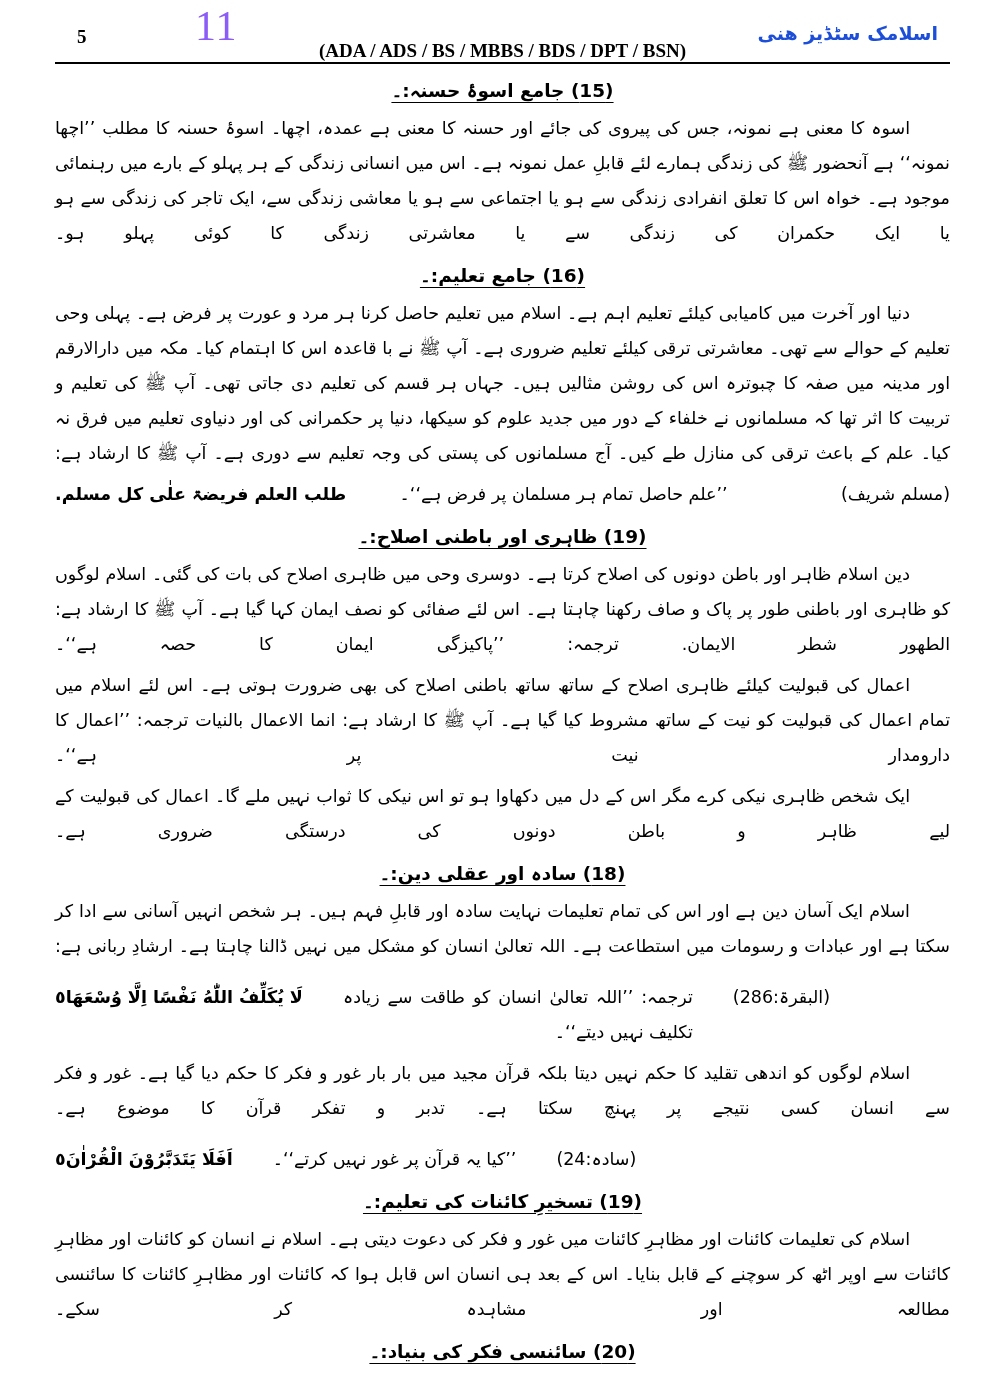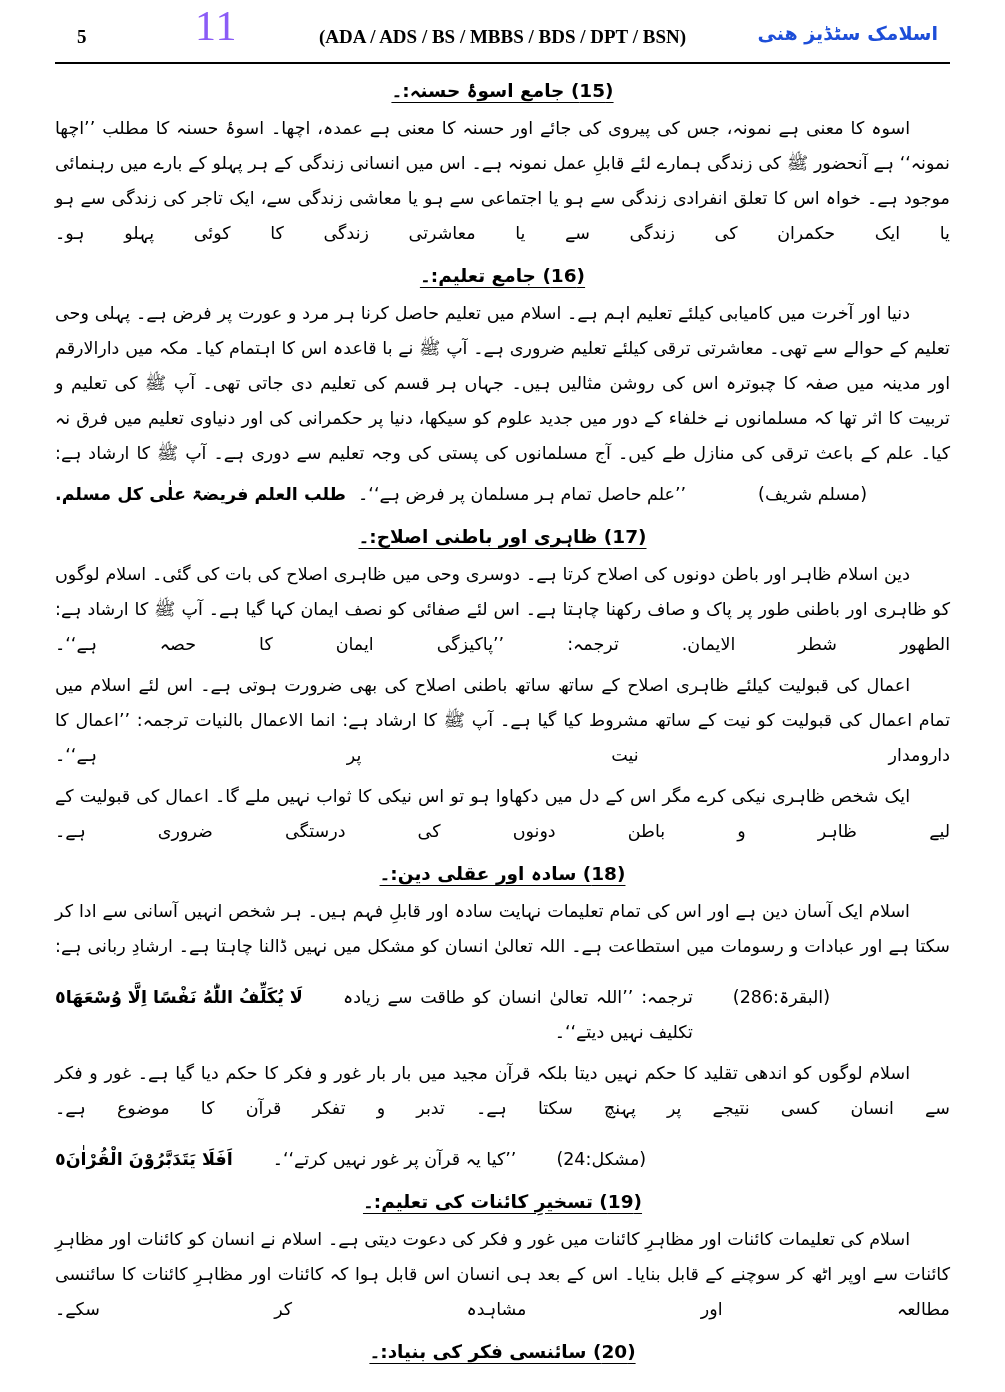--- a/index.html
+++ b/index.html
@@ -41,21 +41,21 @@
     top: 2px;
     font-size: 42px;
     color: #8b5cf6;
     font-family: "Liberation Serif", serif;
     letter-spacing: 1px;
   }
   .header-center {
     position: absolute;
     left: 0;
     right: 0;
-    top: 26px;
+    top: 40px;
     text-align: center;
     font-size: 19px;
     font-weight: bold;
     font-family: "Liberation Serif", serif;
     color: #000;
   }
   .header-right {
     position: absolute;
     right: 12px;
     top: 22px;
@@ -96,21 +96,21 @@
     text-underline-offset: 5px;
   }
   .quran-line {
     text-align: center;
     margin: 3px 0 6px 0;
     font-size: 17.5px;
   }
   .hadith-row {
     display: flex;
     flex-direction: row-reverse;
-    justify-content: flex-start;
+    justify-content: space-between;
     align-items: baseline;
     margin: 4px 0 6px 0;
     gap: 12px;
   }
   .hadith-arabic {
     font-weight: bold;
     white-space: nowrap;
   }
   .hadith-trans {
     white-space: nowrap;
@@ -154,37 +154,37 @@
     <div class="para first-indent">اسوہ کا معنی ہے نمونہ، جس کی پیروی کی جائے اور حسنہ کا معنی ہے عمدہ، اچھا۔ اسوۂ حسنہ کا مطلب ’’اچھا نمونہ‘‘ ہے آنحضور ﷺ کی زندگی ہمارے لئے قابلِ عمل نمونہ ہے۔ اس میں انسانی زندگی کے ہر پہلو کے بارے میں رہنمائی موجود ہے۔ خواہ اس کا تعلق انفرادی زندگی سے ہو یا اجتماعی سے ہو یا معاشی زندگی سے، ایک تاجر کی زندگی سے ہو یا ایک حکمران کی زندگی سے یا معاشرتی زندگی کا کوئی پہلو ہو۔</div>
 
     <div class="heading">(16) جامع تعلیم:۔</div>
     <div class="para first-indent">دنیا اور آخرت میں کامیابی کیلئے تعلیم اہم ہے۔ اسلام میں تعلیم حاصل کرنا ہر مرد و عورت پر فرض ہے۔ پہلی وحی تعلیم کے حوالے سے تھی۔ معاشرتی ترقی کیلئے تعلیم ضروری ہے۔ آپ ﷺ نے با قاعدہ اس کا اہتمام کیا۔ مکہ میں دارالارقم اور مدینہ میں صفہ کا چبوترہ اس کی روشن مثالیں ہیں۔ جہاں ہر قسم کی تعلیم دی جاتی تھی۔ آپ ﷺ کی تعلیم و تربیت کا اثر تھا کہ مسلمانوں نے خلفاء کے دور میں جدید علوم کو سیکھا، دنیا پر حکمرانی کی اور دنیاوی تعلیم میں فرق نہ کیا۔ علم کے باعث ترقی کی منازل طے کیں۔ آج مسلمانوں کی پستی کی وجہ تعلیم سے دوری ہے۔ آپ ﷺ کا ارشاد ہے:</div>
     <div class="hadith-row">
       <span class="hadith-arabic">طلب العلم فریضۃ علٰی کل مسلم.</span>
       <span class="hadith-trans">’’علم حاصل تمام ہر مسلمان پر فرض ہے‘‘۔</span>
       <span class="hadith-src">(مسلم شریف)</span>
     </div>
 
-    <div class="heading">(17) ظاہری اور باطنی اصلاح:۔</div>
+    <div class="heading">(19) ظاہری اور باطنی اصلاح:۔</div>
     <div class="para first-indent">دین اسلام ظاہر اور باطن دونوں کی اصلاح کرتا ہے۔ دوسری وحی میں ظاہری اصلاح کی بات کی گئی۔ اسلام لوگوں کو ظاہری اور باطنی طور پر پاک و صاف رکھنا چاہتا ہے۔ اس لئے صفائی کو نصف ایمان کہا گیا ہے۔ آپ ﷺ کا ارشاد ہے: الطھور شطر الایمان. ترجمہ: ’’پاکیزگی ایمان کا حصہ ہے‘‘۔</div>
     <div class="para first-indent">اعمال کی قبولیت کیلئے ظاہری اصلاح کے ساتھ ساتھ باطنی اصلاح کی بھی ضرورت ہوتی ہے۔ اس لئے اسلام میں تمام اعمال کی قبولیت کو نیت کے ساتھ مشروط کیا گیا ہے۔ آپ ﷺ کا ارشاد ہے: انما الاعمال بالنیات    ترجمہ: ’’اعمال کا دارومدار نیت پر ہے‘‘۔</div>
     <div class="para first-indent">ایک شخص ظاہری نیکی کرے مگر اس کے دل میں دکھاوا ہو تو اس نیکی کا ثواب نہیں ملے گا۔ اعمال کی قبولیت کے لیے ظاہر و باطن دونوں کی درستگی ضروری ہے۔</div>
 
     <div class="heading">(18) سادہ اور عقلی دین:۔</div>
     <div class="para first-indent">اسلام ایک آسان دین ہے اور اس کی تمام تعلیمات نہایت سادہ اور قابلِ فہم ہیں۔ ہر شخص انہیں آسانی سے ادا کر سکتا ہے اور عبادات و رسومات میں استطاعت ہے۔ اللہ تعالیٰ انسان کو مشکل میں نہیں ڈالنا چاہتا ہے۔ ارشادِ ربانی ہے:</div>
     <div class="verse-row">
       <span class="ar">لَا یُکَلِّفُ اللّٰهُ نَفْسًا اِلَّا وُسْعَهَا٥</span>
       <span>ترجمہ: ’’اللہ تعالیٰ انسان کو طاقت سے زیادہ تکلیف نہیں دیتے‘‘۔</span>
       <span class="ref">(البقرۃ:286)</span>
     </div>
     <div class="para first-indent">اسلام لوگوں کو اندھی تقلید کا حکم نہیں دیتا بلکہ قرآن مجید میں بار بار غور و فکر کا حکم دیا گیا ہے۔ غور و فکر سے انسان کسی نتیجے پر پہنچ سکتا ہے۔ تدبر و تفکر قرآن کا موضوع ہے۔</div>
     <div class="verse-row">
       <span class="ar">اَفَلَا یَتَدَبَّرُوْنَ الْقُرْاٰنَ٥</span>
       <span>’’کیا یہ قرآن پر غور نہیں کرتے‘‘۔</span>
-      <span class="ref">(مشکل:24)</span>
+      <span class="ref">(سادہ:24)</span>
     </div>
 
     <div class="heading">(19) تسخیرِ کائنات کی تعلیم:۔</div>
     <div class="para first-indent">اسلام کی تعلیمات کائنات اور مظاہرِ کائنات میں غور و فکر کی دعوت دیتی ہے۔ اسلام نے انسان کو کائنات اور مظاہرِ کائنات سے اوپر اٹھ کر سوچنے کے قابل بنایا۔ اس کے بعد ہی انسان اس قابل ہوا کہ کائنات اور مظاہرِ کائنات کا سائنسی مطالعہ اور مشاہدہ کر سکے۔</div>
 
     <div class="heading">(20) سائنسی فکر کی بنیاد:۔</div>
 
   </div>
 </div>
 

